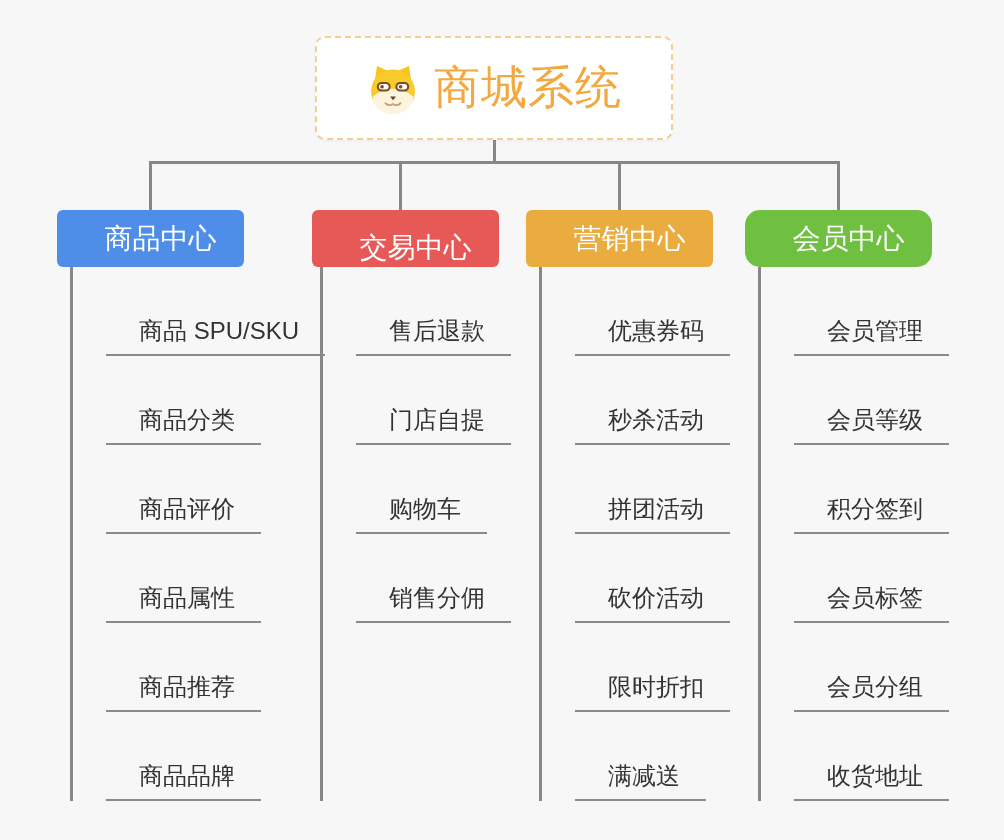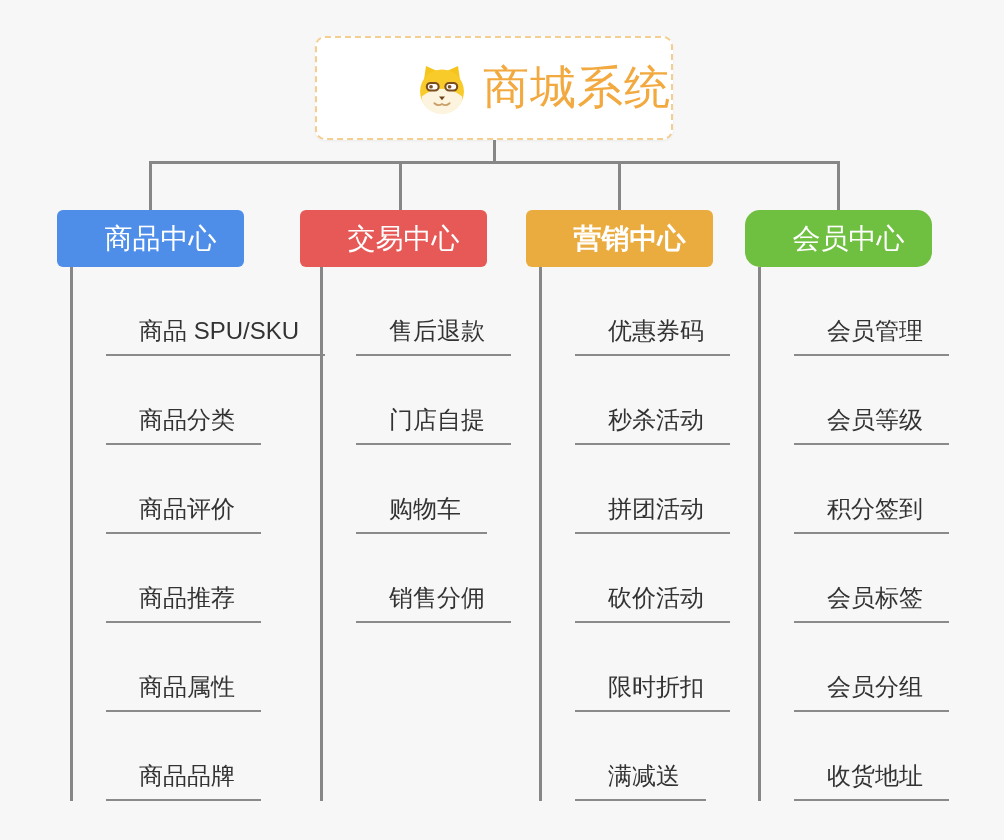--- a/index.html
+++ b/index.html
@@ -5,40 +5,40 @@
   :root { --line:#878787; --underline:#8a8a8a; }
   * { margin:0; padding:0; box-sizing:border-box; }
   html,body { background:#f7f7f7; }
   body { font-family:"Liberation Sans","DejaVu Sans",sans-serif; }
   .stage { position:relative; width:1004px; height:840px; background:#f7f7f7; overflow:hidden; }
 
   
   .root-node{
     position:absolute; left:315px; top:36px; width:358px; height:104px;
     background:#fff; border:2px dashed #f4cd90; border-radius:10px;
-    display:flex; align-items:center; justify-content:flex-end; gap:14px;
+    display:flex; align-items:center; justify-content:center; gap:14px;
     box-shadow:0 1px 3px rgba(0,0,0,.05);
   }
   .root-title{ font-size:46px; letter-spacing:1px; white-space:nowrap; }
   .doge{ width:54px; height:54px; display:inline-block; }
 
   
   .line{ position:absolute; background:var(--line); }
   .root-drop{ left:493px; top:140px; width:3px; height:24px; }
   .bus{ left:149px; top:161px; width:691px; height:3px; }
   .drop{ top:161px; width:3px; height:50px; }
   .drop-0{ left:149px; } .drop-1{ left:399px; } .drop-2{ left:618px; } .drop-3{ left:837px; }
 
   
   .branch-box{
     position:absolute; top:210px; width:187px; height:57px; border-radius:6px;
     display:flex; align-items:center; justify-content:center;
     color:#fff; font-size:28px; white-space:nowrap;padding-left:20px;
   }
-  .bx-0{ left:57px; } .bx-1{ left:300px; } .bx-2{ left:526px; } .bx-3{ left:745px;border-radius:15px; }
+  .bx-0{ left:57px; } .bx-1{ left:312px;align-items:flex-end; } .bx-2{ left:526px; } .bx-3{ left:745px;border-radius:15px; }
 
   
   .items{ position:absolute; top:267px; width:250px;padding-left:36px; }
   .it-0{ left:70px; } .it-1{ left:320px; } .it-2{ left:539px; } .it-3{ left:758px; }
   .items::before{
     content:""; position:absolute; left:0; top:0; width:3px; height:534px; background:var(--line);
   }
   .item{ height:89px; display:flex; align-items:flex-end; }
   .item-label{
     display:inline-block; font-size:24px; color:#333; white-space:nowrap;
@@ -74,42 +74,42 @@
   <div class="line drop drop-1"></div>
   <div class="line drop drop-2"></div>
   <div class="line drop drop-3"></div>
 
   <div class="branch-box bx-0" style="background-color: rgb(78, 142, 233);">
     <span>商品中心</span>
   </div>
   <div class="branch-box bx-1" style="background-color: rgb(230, 89, 87);">
     <span>交易中心</span>
   </div>
-  <div class="branch-box bx-2" style="background-color: rgb(234, 171, 63); font-weight: bold;">
+  <div class="branch-box bx-2" style="background-color: rgb(234, 171, 63);">
     <span>营销中心</span>
   </div>
   <div class="branch-box bx-3" style="background-color: rgb(111, 191, 64);">
     <span>会员中心</span>
   </div>
 
   <div class="items it-0">
     <div class="item">
         <span class="item-label">商品 SPU/SKU</span>
       </div>
     <div class="item">
         <span class="item-label">商品分类</span>
       </div>
     <div class="item">
         <span class="item-label">商品评价</span>
       </div>
     <div class="item">
-        <span class="item-label">商品推荐</span>
+        <span class="item-label">商品属性</span>
       </div>
     <div class="item">
-        <span class="item-label">商品属性</span>
+        <span class="item-label">商品推荐</span>
       </div>
     <div class="item">
         <span class="item-label">商品品牌</span>
       </div>
   </div>
 
   <div class="items it-1">
     <div class="item">
         <span class="item-label">售后退款</span>
       </div>

